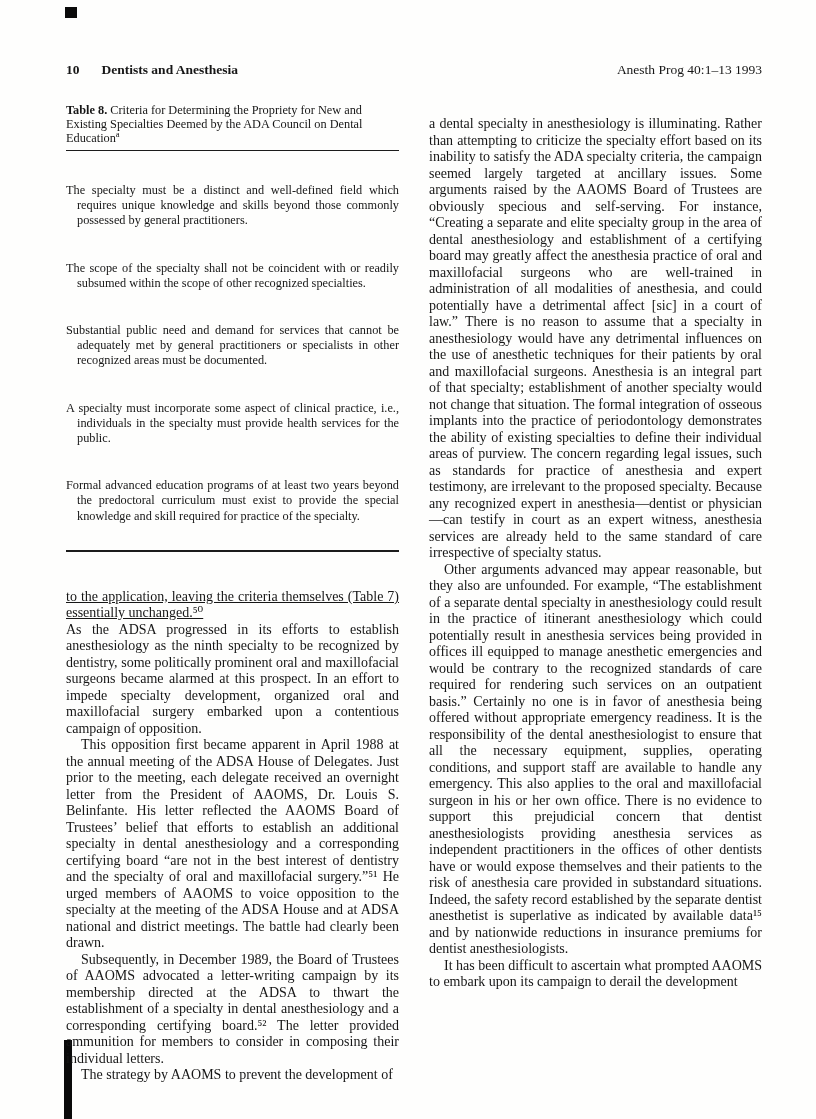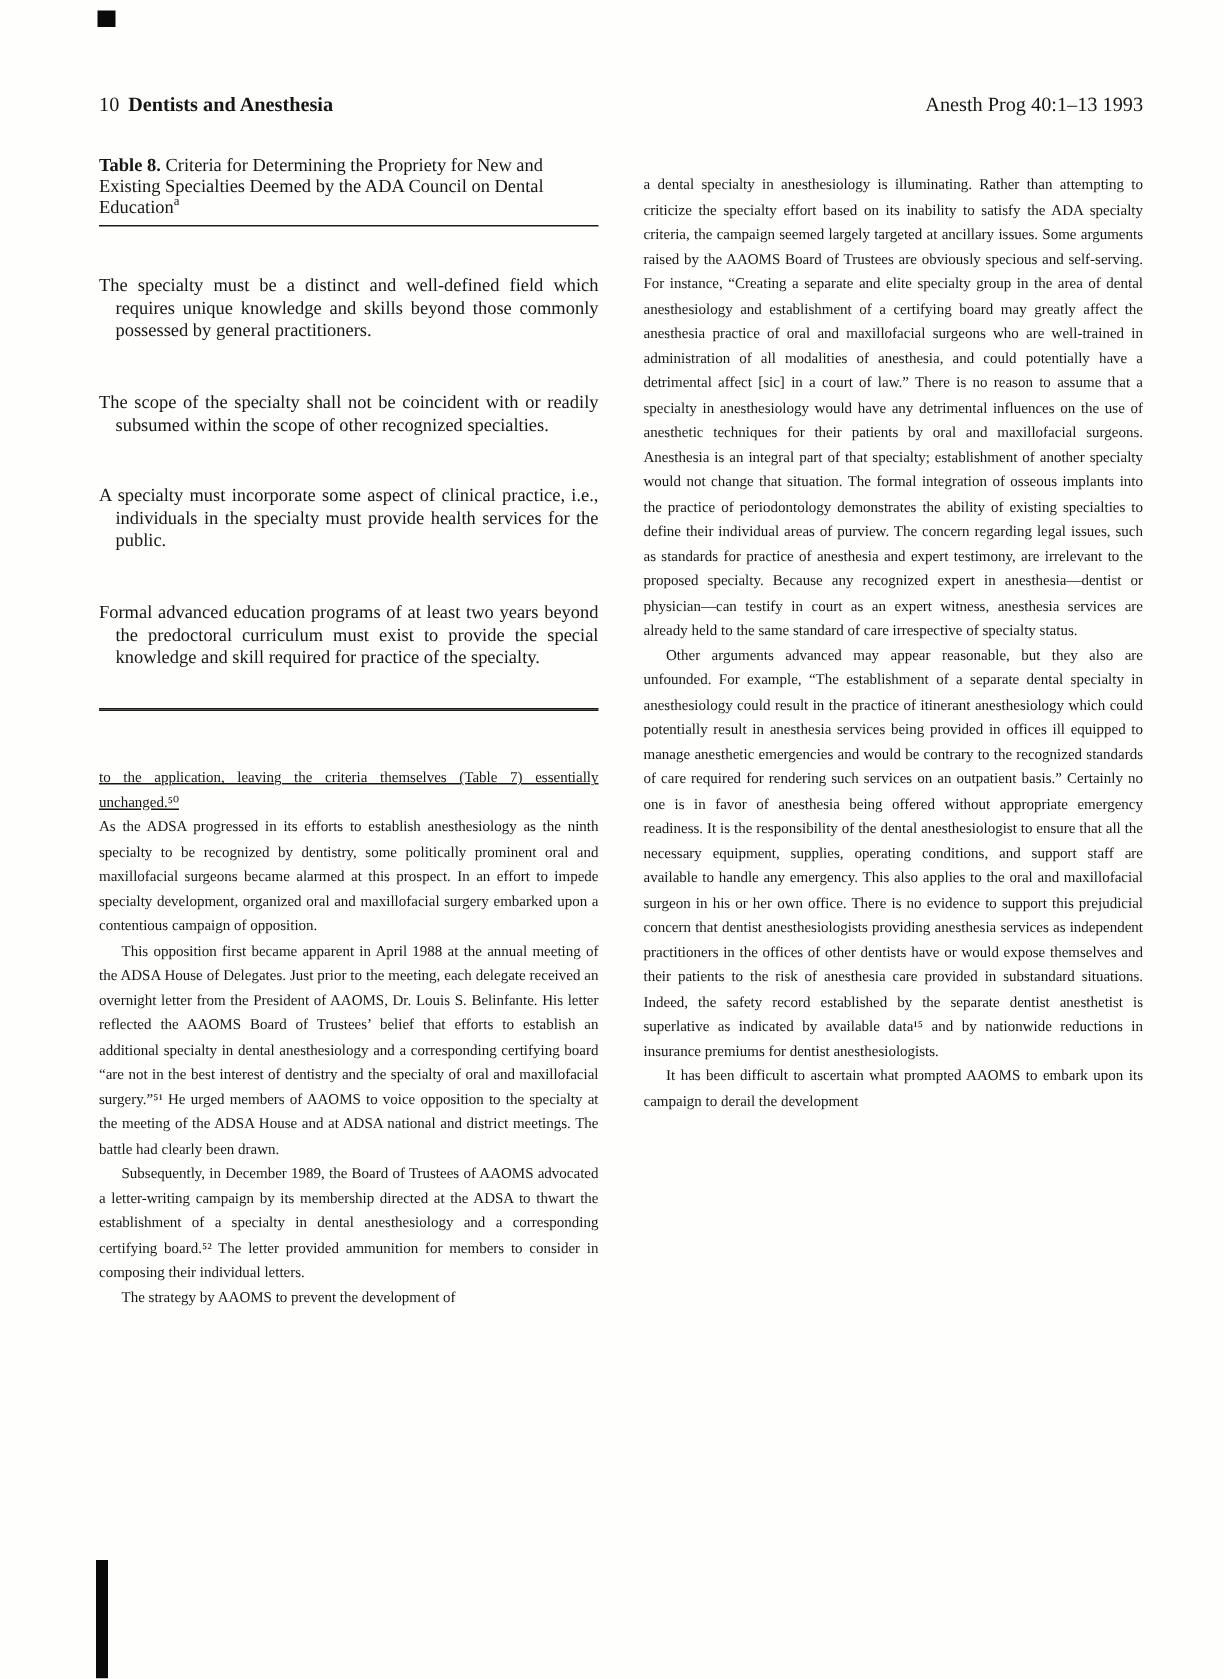--- a/index.html
+++ b/index.html
@@ -20,21 +20,21 @@
   .artifact-bottom {
     position: absolute; left: 64px; top: 1040px;
     width: 8px; height: 79px; background: #0a0a0a;
   }
 
   .page-header {
     position: absolute; left: 66px; right: 54px; top: 62px;
     display: flex; justify-content: space-between; align-items: baseline;
     font-size: 13.5px;
   }
-  .page-num { font-weight: normal; margin-right: 6px; }
+  .page-num { font-weight: bold; margin-right: 22px; }
   .running-title { font-weight: bold; text-align: right; }
   .journal-ref { font-weight: normal; }
 
   .columns {
     position: absolute; left: 66px; right: 54px; top: 103px;
     display: flex; gap: 30px;
   }
   .col { flex: 1 1 0; min-width: 0; text-align: justify; }
   .col.right { padding-top: 13px; }
 
@@ -53,21 +53,21 @@
   }
   .table-footnote {
     font-size: 12px; line-height: 14.5px;
     margin-top: 5px; margin-bottom: 7px;
     text-indent: 8px; text-align: justify;
   }
   sup { font-size: 70%; line-height: 0; }
 
   
   .body-para {
-    font-size: 10px; line-height: 16.5px;
+    font-size: 14px; line-height: 16.5px;
     text-indent: 15px;
   }
   .body-para.no-indent { text-indent: 0; }
   .continuation { margin-top: 37px; text-decoration: underline; }
   .section-heading {
     font-size: 14.6px; line-height: 18.5px; font-weight: bold;
     text-align: left;
     margin-top: 22px; margin-bottom: 15px;
   }
 </style>
@@ -89,20 +89,21 @@
   <div class="columns">
 
     <div class="col left">
 
       <div>
         <p class="table-caption"><b>Table 8.</b><span> Criteria for Determining the Propriety for New and Existing Specialties Deemed by the ADA Council on Dental Education</span><sup>a</sup></p>
         <div class="rule"></div>
         <div class="table-body">
           <p class="table-item">The specialty must be a distinct and well-defined field which requires unique knowledge and skills beyond those commonly possessed by general practitioners.</p>
           <p class="table-item">The scope of the specialty shall not be coincident with or readily subsumed within the scope of other recognized specialties.</p>
+          <p class="table-item">Substantial public need and demand for services that cannot be adequately met by general practitioners or specialists in other recognized areas must be documented.</p>
           <p class="table-item">A specialty must incorporate some aspect of clinical practice, i.e., individuals in the specialty must provide health services for the public.</p>
           <p class="table-item">Formal advanced education programs of at least two years beyond the predoctoral curriculum must exist to provide the special knowledge and skill required for practice of the specialty.</p>
         </div>
         <div class="rule"></div>
         <div class="rule"></div>
       </div>
 
       <p class="body-para no-indent continuation">to the application, leaving the criteria themselves (Table 7) essentially unchanged.⁵⁰</p>
 
 

